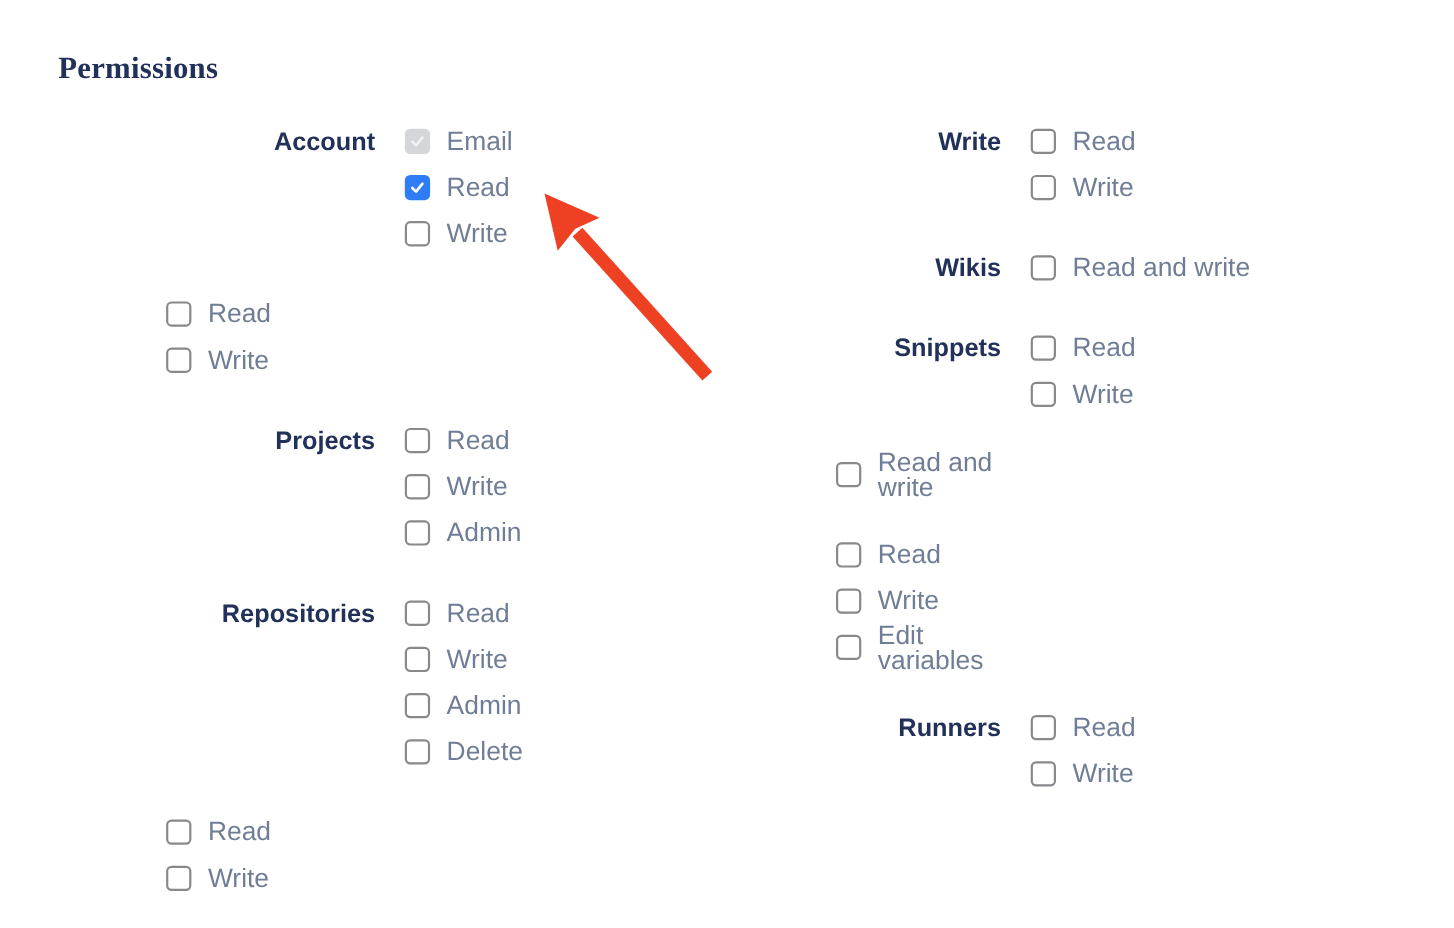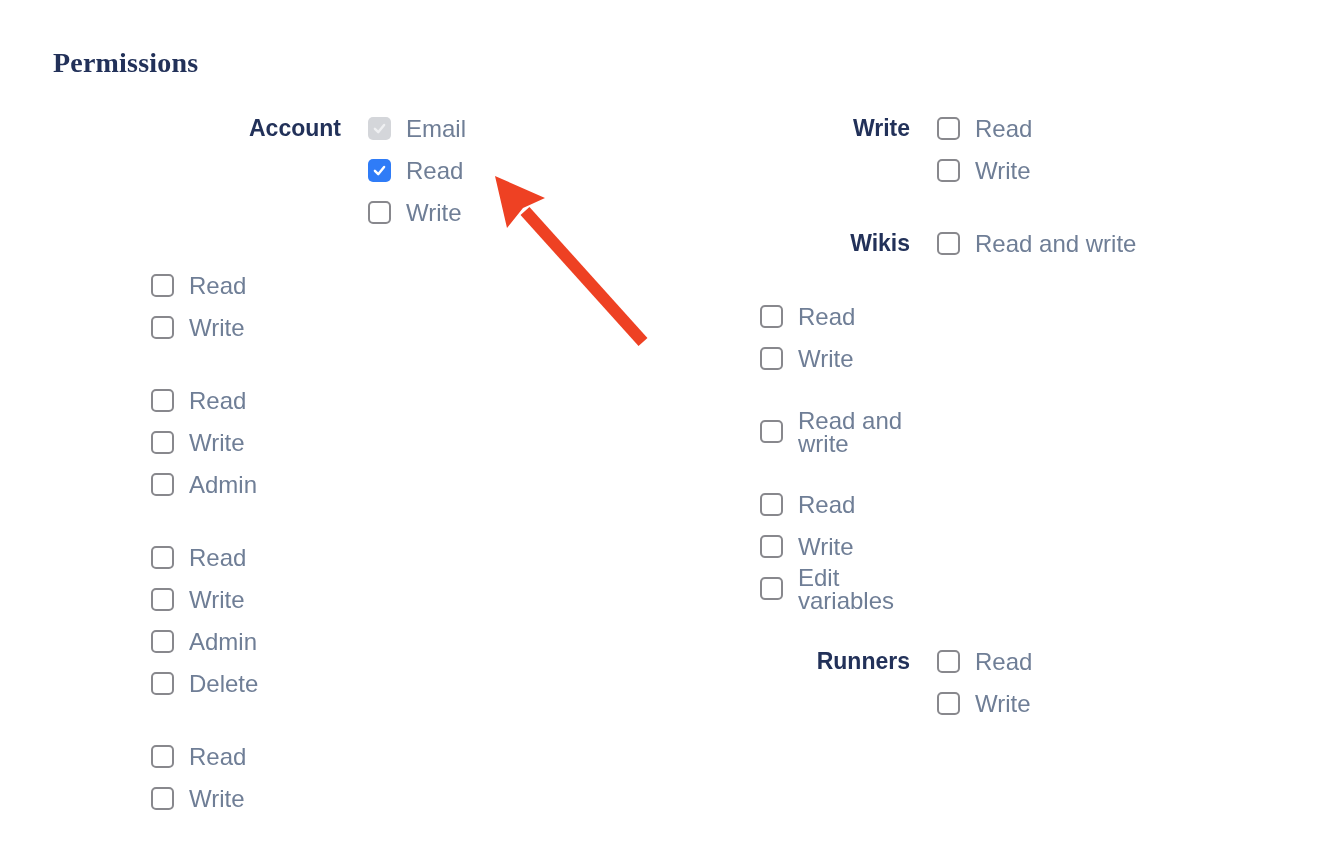--- a/index.html
+++ b/index.html
@@ -127,36 +127,38 @@
           <span class="cb" data-interactable="true" role="checkbox" aria-checked="false"></span>
           <span class="olabel" data-interactable="true">Read</span>
         </label>
         <label class="row" data-interactable="true">
           <span class="cb" data-interactable="true" role="checkbox" aria-checked="false"></span>
           <span class="olabel" data-interactable="true">Write</span>
         </label>
       </div>
     </section>
     <section class="group" data-interactable="false">
+      <div class="glabel" data-interactable="false">Projects</div>
       <div class="opts">
         <label class="row" data-interactable="true">
           <span class="cb" data-interactable="true" role="checkbox" aria-checked="false"></span>
           <span class="olabel" data-interactable="true">Read</span>
         </label>
         <label class="row" data-interactable="true">
           <span class="cb" data-interactable="true" role="checkbox" aria-checked="false"></span>
           <span class="olabel" data-interactable="true">Write</span>
         </label>
         <label class="row" data-interactable="true">
           <span class="cb" data-interactable="true" role="checkbox" aria-checked="false"></span>
           <span class="olabel" data-interactable="true">Admin</span>
         </label>
       </div>
     </section>
     <section class="group" data-interactable="false">
+      <div class="glabel" data-interactable="false">Repositories</div>
       <div class="opts">
         <label class="row" data-interactable="true">
           <span class="cb" data-interactable="true" role="checkbox" aria-checked="false"></span>
           <span class="olabel" data-interactable="true">Read</span>
         </label>
         <label class="row" data-interactable="true">
           <span class="cb" data-interactable="true" role="checkbox" aria-checked="false"></span>
           <span class="olabel" data-interactable="true">Write</span>
         </label>
         <label class="row" data-interactable="true">
@@ -199,20 +201,21 @@
     <section class="group" data-interactable="false">
       <div class="glabel" data-interactable="false">Wikis</div>
       <div class="opts">
         <label class="row" data-interactable="true">
           <span class="cb" data-interactable="true" role="checkbox" aria-checked="false"></span>
           <span class="olabel" data-interactable="true">Read and write</span>
         </label>
       </div>
     </section>
     <section class="group" data-interactable="false">
+      <div class="glabel" data-interactable="false">Snippets</div>
       <div class="opts">
         <label class="row" data-interactable="true">
           <span class="cb" data-interactable="true" role="checkbox" aria-checked="false"></span>
           <span class="olabel" data-interactable="true">Read</span>
         </label>
         <label class="row" data-interactable="true">
           <span class="cb" data-interactable="true" role="checkbox" aria-checked="false"></span>
           <span class="olabel" data-interactable="true">Write</span>
         </label>
       </div>

